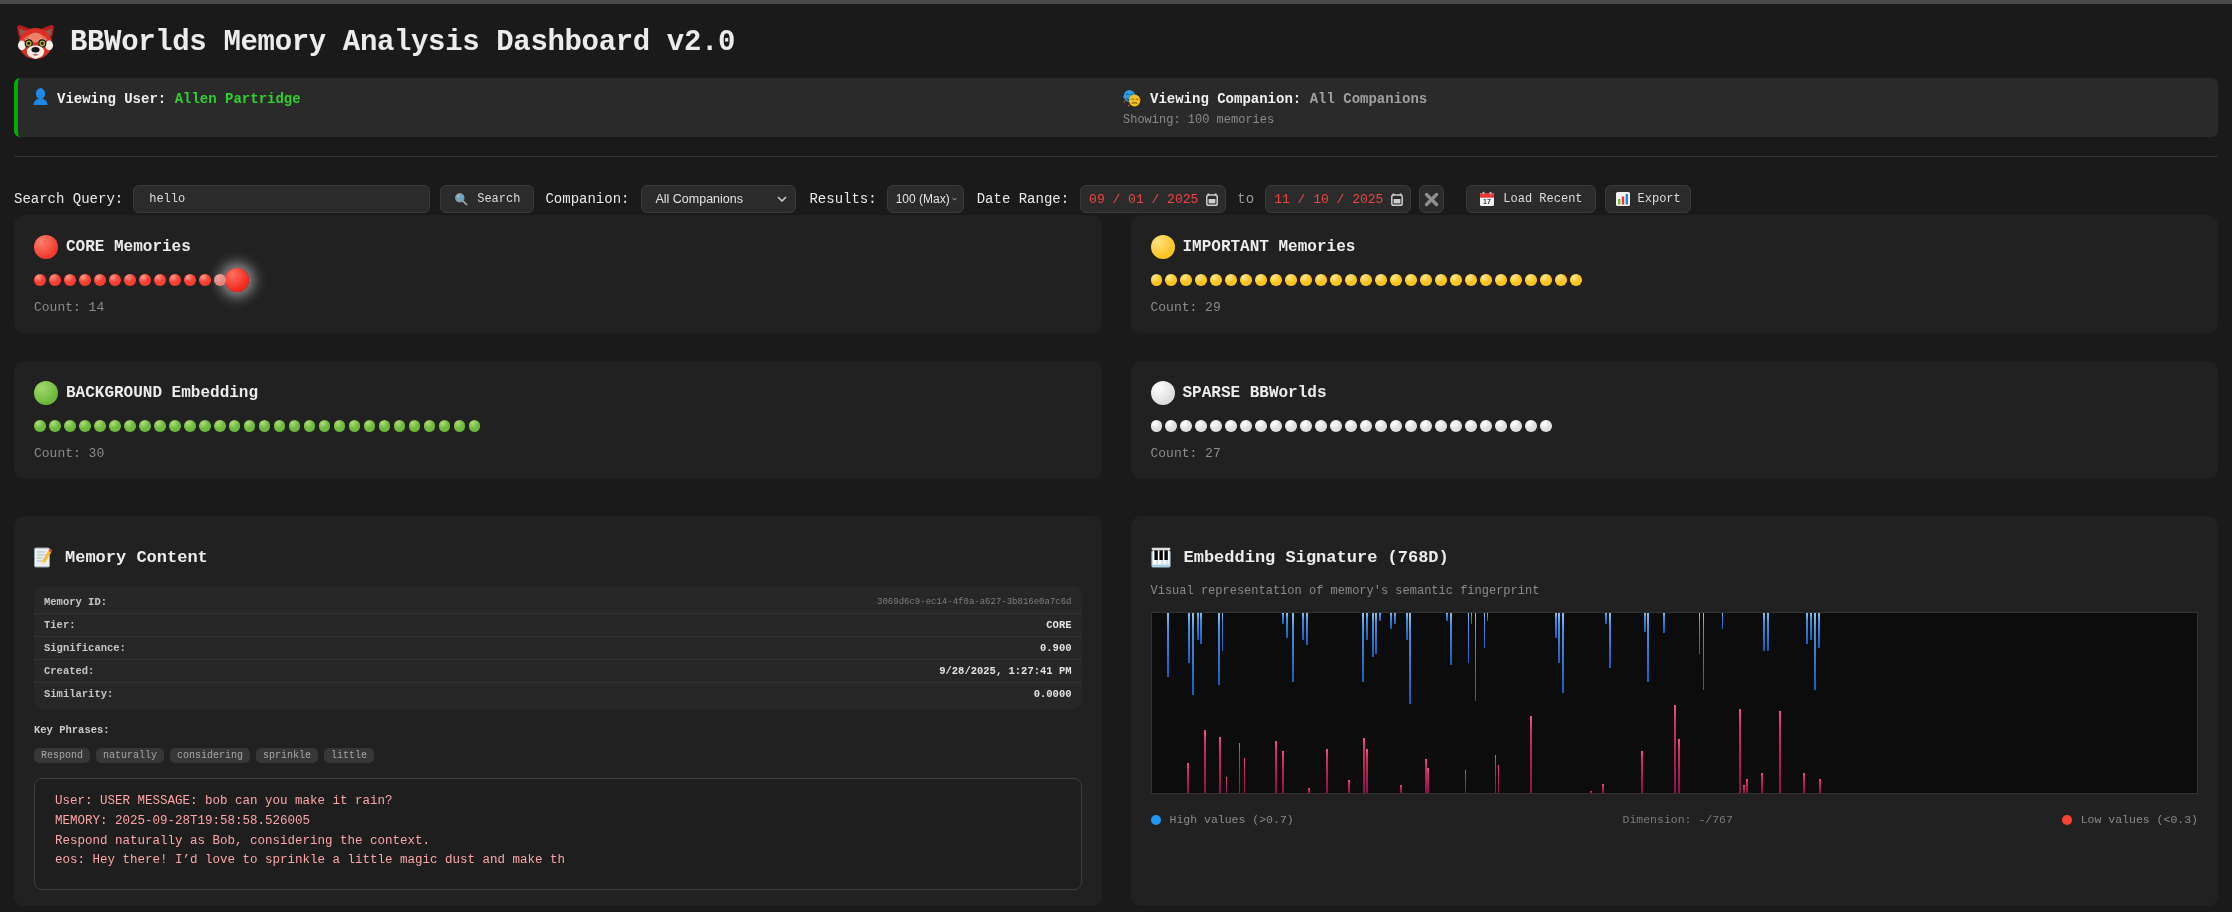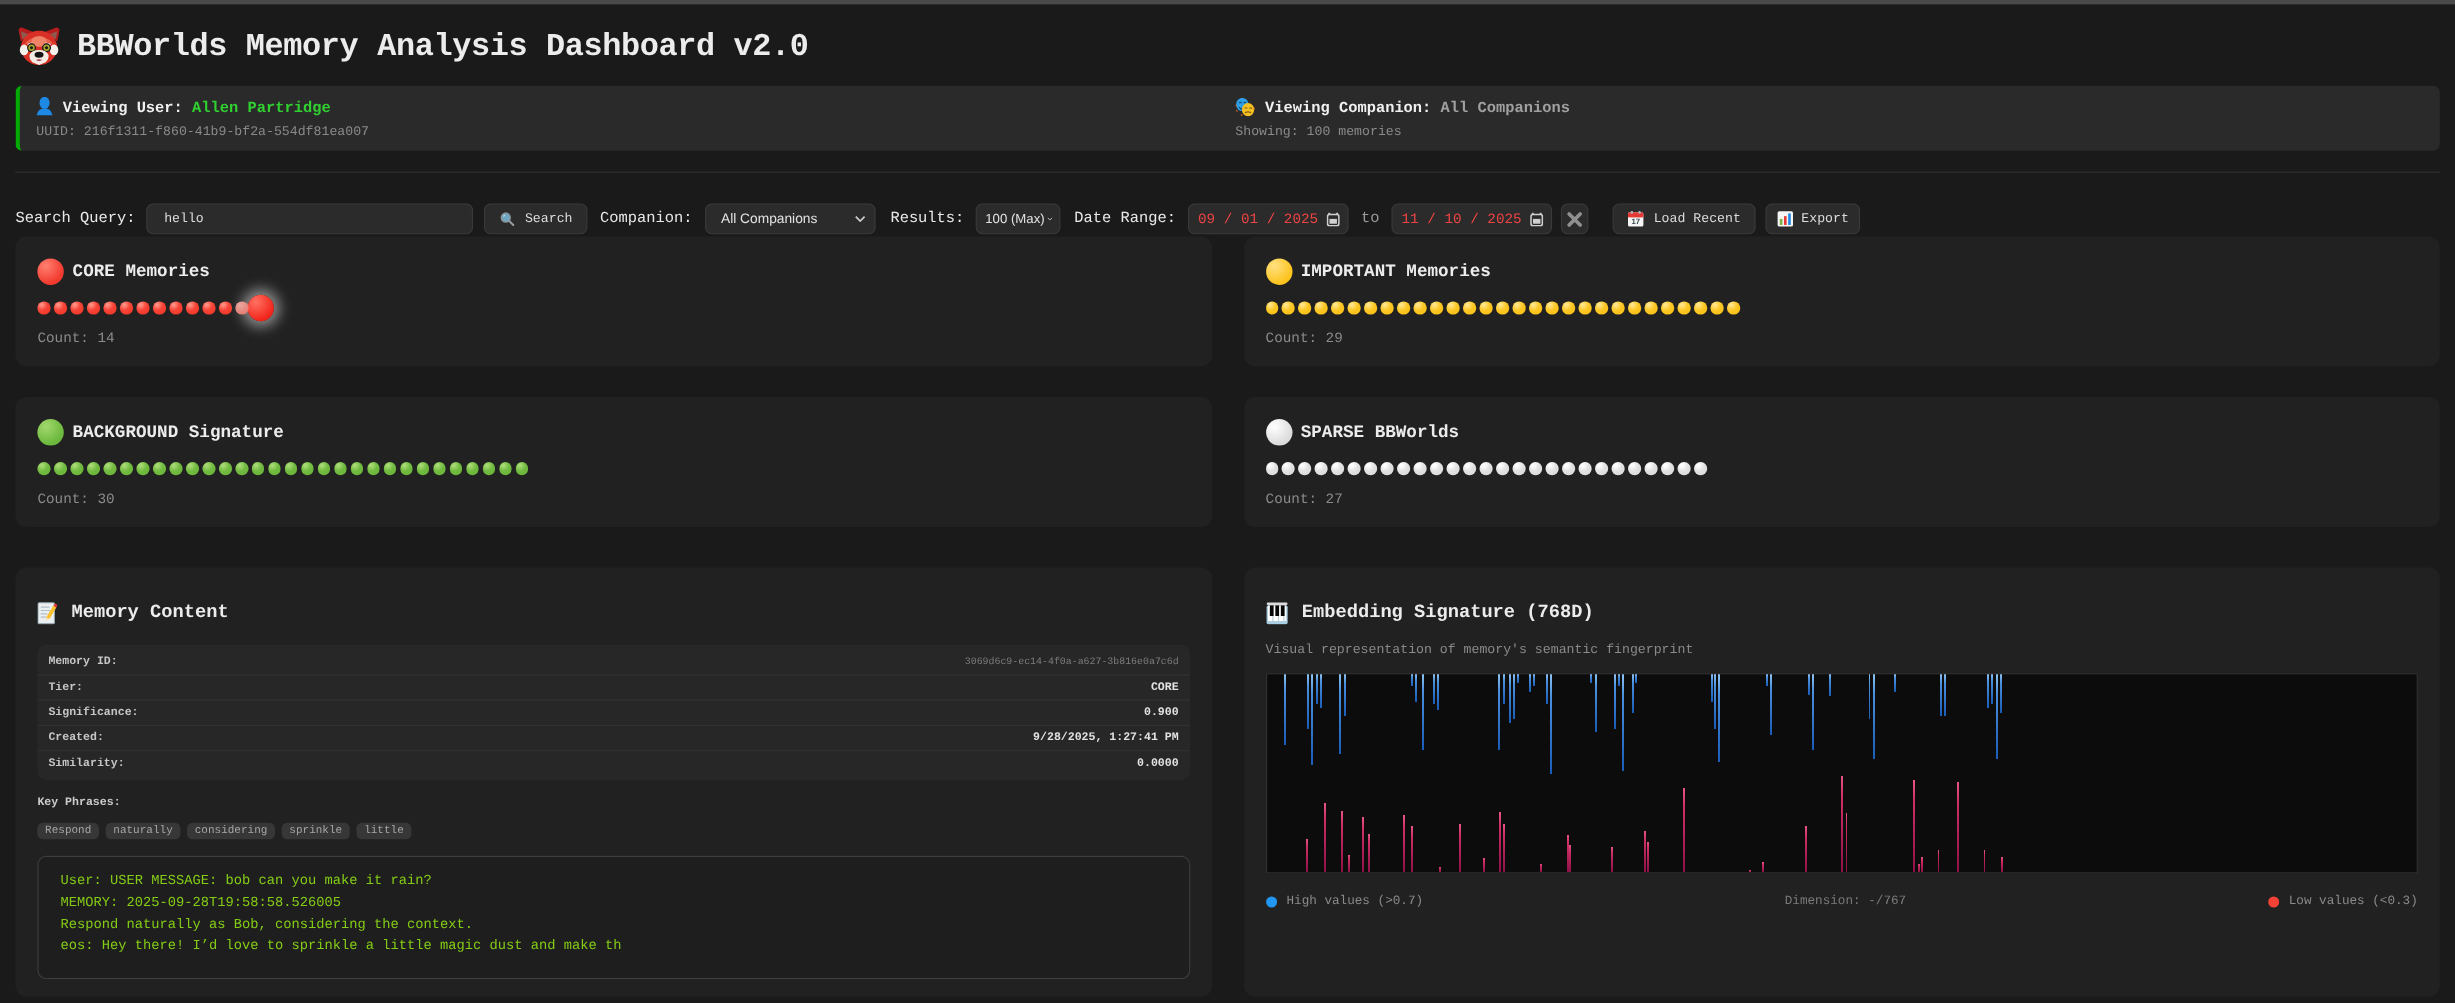--- a/index.html
+++ b/index.html
@@ -106,21 +106,21 @@
 
   .kphead { margin-top:15px; font-size:10.5px; font-weight:bold; color:#cccccc; }
   .chips { margin-top:12px; display:flex; gap:6px; }
   .chip {
     background:#373737; border-radius:5px; color:#a6a6a6;
     font-size:10px; padding:2px 7px; height:15px; display:flex; align-items:center;
   }
   .membox {
     margin-top:15px; height:112px;
     border:1px solid #3e3e3e; border-radius:8px; background:#1e1e1e;
-    padding:13px 20px; font-size:12.5px; line-height:19.8px; color:#84cc16;
+    padding:13px 20px; font-size:12.5px; line-height:19.8px; color:#fca5a5;
   }
 
   .subtitle { margin-top:16px; font-size:12px; color:#8a8a8a; }
   .canvas {
     margin-top:14px; height:182px; width:100%;
     background:#0c0c0c; border:1px solid #333; 
   }
   .legend { margin-top:14px; display:flex; align-items:center; font-size:11.5px; color:#8a8a8a;justify-content:space-between; }
   .ldot { width:10px; height:10px; border-radius:50%; margin-right:9px; }
   .ldot.blue { background:#2196f3; }
@@ -159,21 +159,20 @@
   <div class="infobar">
     <div class="col">
       <div class="inforow">
         <span class="icon"><svg width="15" height="17" viewBox="0 0 15 17">
               <ellipse cx="7.5" cy="5.6" rx="4.6" ry="5.6" fill="#1e88e5"></ellipse>
               <path d="M0.5 16 Q2 10.5 7.5 10.5 Q13 10.5 14.5 16 L14.5 17 L0.5 17Z" fill="#1e88e5"></path>
             </svg></span>
         <span>Viewing User:&nbsp;</span>
           <span class="green">Allen Partridge</span>
       </div>
-      <div class="infosub">UUID: 216f1311-f860-41b9-bf2a-554df81ea007</div>
     </div>
     <div class="col">
       <div class="inforow">
         <span class="icon" style="margin-top:3px;"><svg width="18" height="17" viewBox="0 0 18 17">
               <ellipse cx="6.4" cy="6" rx="5.6" ry="6" fill="#2f9fe8"></ellipse>
               <path d="M3.2 4.6 q1.4 -1 2.6 0" stroke="#14537d" stroke-width="1" fill="none"></path>
               <path d="M7.4 4.6 q1.4 -1 2.6 0" stroke="#14537d" stroke-width="1" fill="none"></path>
               <path d="M3 7.5 q3.4 3.4 6.8 0 q-0.6 3.4 -3.4 3.4 q-2.8 0 -3.4 -3.4Z" fill="#14537d"></path>
               <path d="M0.6 5.6 l-0.6 1.8 1.6 0.6Z" fill="#e8682a"></path>
               <path d="M1.4 10.4 l-0.8 1.8 1.7 0.3Z" fill="#e8682a"></path>
@@ -314,21 +313,21 @@
           <span class="dot yellow"></span>
           <span class="dot yellow"></span>
         </div>
       <div class="count">Count: 29</div>
     </div>
   </div>
   <div class="grid tier-grid">
     <div class="card tier-card">
       <div class="tier-head">
           <span class="tier-dot-big c-green"></span>
-          <span class="tier-title">BACKGROUND Signature</span>
+          <span class="tier-title">BACKGROUND Embedding</span>
         </div>
       <div class="dots" id="dots-bg">
           <span class="dot green"></span>
           <span class="dot green"></span>
           <span class="dot green"></span>
           <span class="dot green"></span>
           <span class="dot green"></span>
           <span class="dot green"></span>
           <span class="dot green"></span>
           <span class="dot green"></span>

